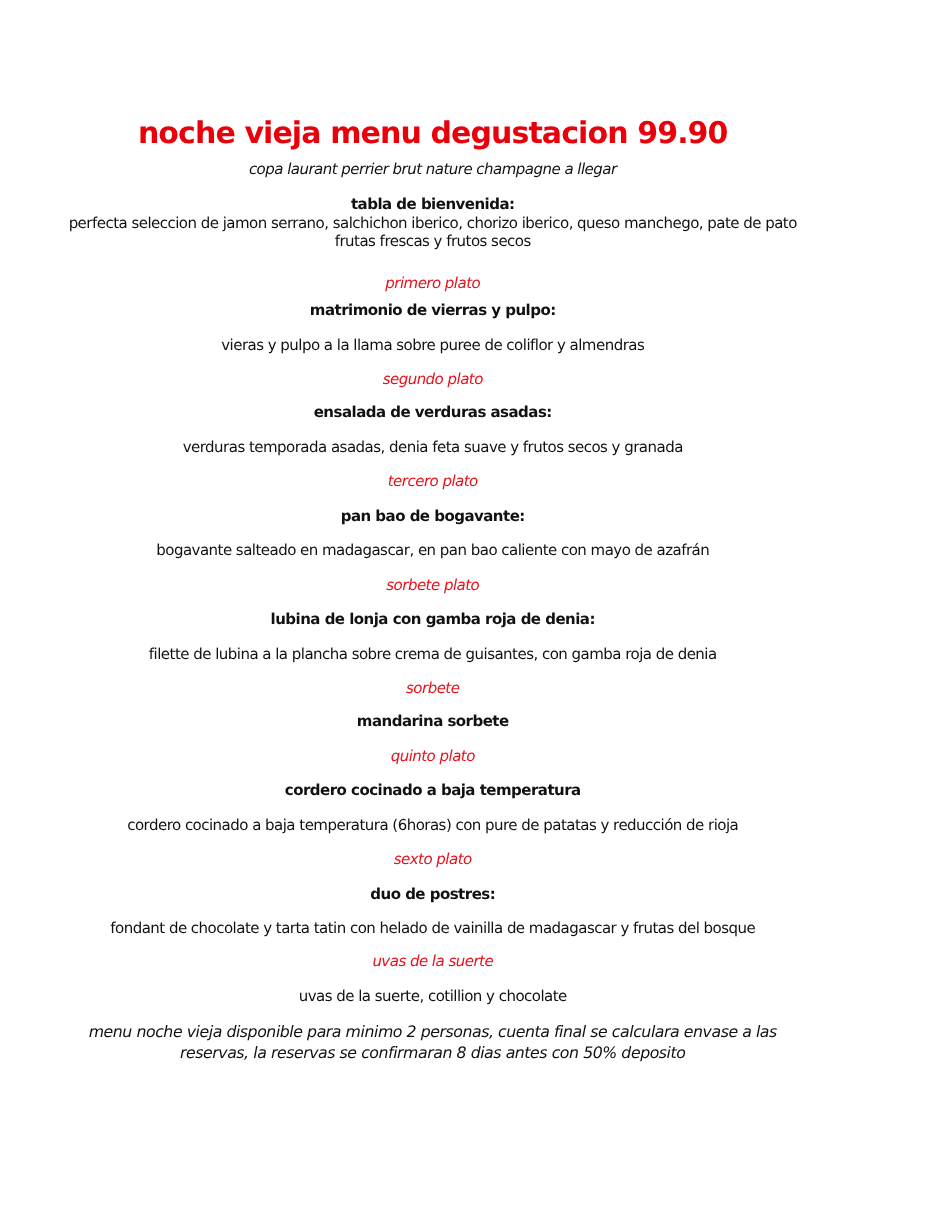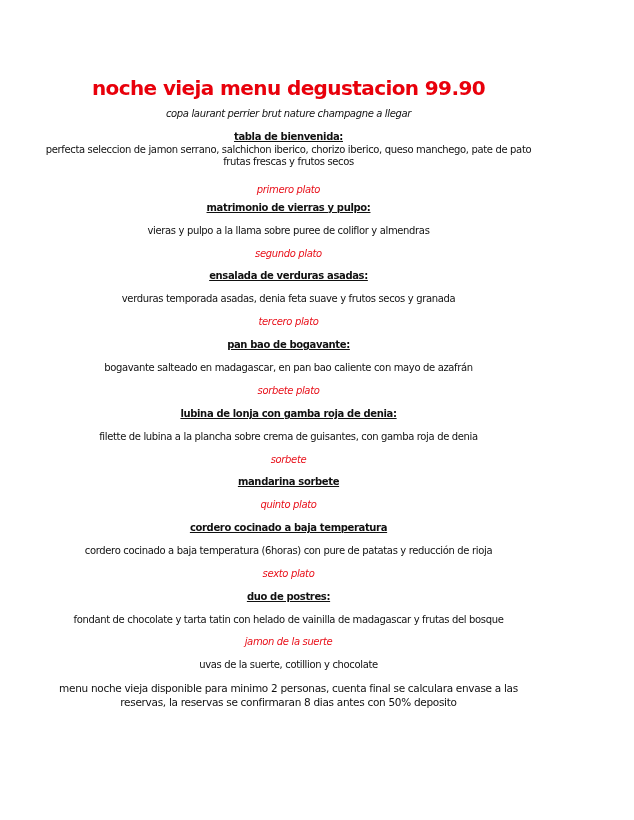--- a/index.html
+++ b/index.html
@@ -3,23 +3,23 @@
 <meta charset="utf-8">
 <style>
   html, body { margin:0; padding:0; background:#ffffff; }
   body { width:634px; height:820px; position:relative; overflow:hidden;
          font-family:"DejaVu Sans", sans-serif; color:#111; }
   .page { position:absolute; left:0; top:0; width:634px; }
   .line { position:absolute; left:0; width:537px; text-align:center; white-space:nowrap;
           font-size:10px; letter-spacing:-0.35px; line-height:12px;margin-left:20px; }
   .title { font-size:20px; font-weight:bold; color:#e8000b; letter-spacing:-0.6px; line-height:24px; }
   .sub { font-style:italic; }
-  .head { font-weight:bold;text-decoration:underline; }
+  .head { font-weight:bold; }
   .course { font-style:italic; color:#e8101a; }
-  .foot { font-size:10.5px; letter-spacing:-0.3px; }
+  .foot { font-style:italic; font-size:10.5px; letter-spacing:-0.3px; }
 </style>
 </head>
 <body>
 
 <div class="page">
   <div class="line title" style="top:76px">noche vieja menu degustacion 99.90</div>
   <div class="line sub" style="top:108px">copa laurant perrier brut nature champagne a llegar</div>
 
   <div class="line head" style="top:131px">tabla de bienvenida:</div>
   <div class="line" style="top:144px">perfecta seleccion de jamon serrano, salchichon iberico, chorizo iberico, queso manchego, pate de pato</div>
@@ -45,18 +45,18 @@
   <div class="line head" style="top:476px">mandarina sorbete</div>
 
   <div class="line course" style="top:499px">quinto plato</div>
   <div class="line head" style="top:522px">cordero cocinado a baja temperatura</div>
   <div class="line" style="top:545px">cordero cocinado a baja temperatura (6horas) con pure de patatas y reducción de rioja</div>
 
   <div class="line course" style="top:568px">sexto plato</div>
   <div class="line head" style="top:591px">duo de postres:</div>
   <div class="line" style="top:614px">fondant de chocolate y tarta tatin con helado de vainilla de madagascar y frutas del bosque</div>
 
-  <div class="line course" style="top:636px">jamon de la suerte</div>
+  <div class="line course" style="top:636px">uvas de la suerte</div>
   <div class="line" style="top:659px">uvas de la suerte, cotillion y chocolate</div>
 
   <div class="line foot" style="top:682px">menu noche vieja disponible para minimo 2 personas, cuenta final se calculara envase a las</div>
   <div class="line foot" style="top:696px">reservas, la reservas se confirmaran 8 dias antes con 50% deposito</div>
 </div>
 
 </body></html>

